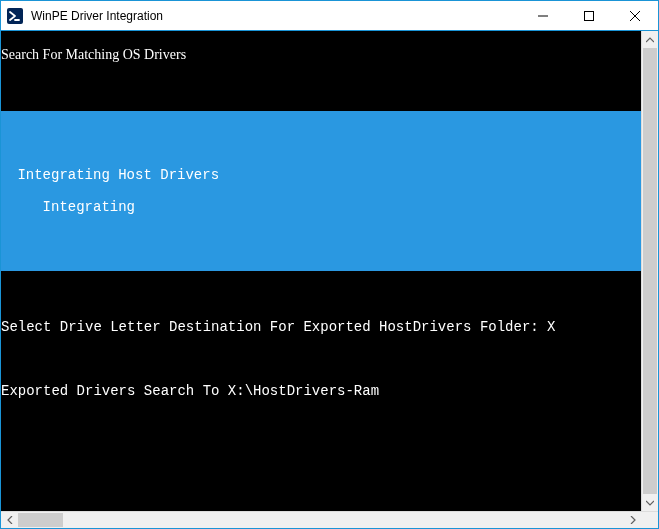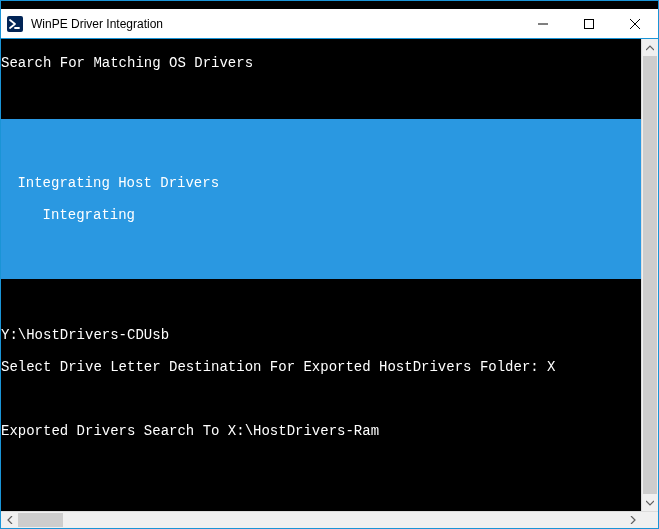--- a/index.html
+++ b/index.html
@@ -15,21 +15,20 @@
     background: #000;
     display: flex;
     flex-direction: column;
   }
   .titlebar {
     height: 30px;
     background: #ffffff;
     border-bottom: 1px solid #1a94d6;
     display: flex;
     align-items: center;
-    margin-top: 8px;
   }
   .titlebar .icon-slot {
     width: 28px; height: 30px;
     display: flex; align-items: center; justify-content: center;
   }
   .ps-icon {
     width: 16px; height: 16px;
     display: block;
   }
   .titlebar .title {
@@ -102,20 +101,21 @@
     background: #cdcdcd;
   }
   .hscroll .corner {
     width: 17px; background: #f0f0f0;
   }
 
   .banner-row {
     background: #000;
     color: #fff;
     padding: 0;
+    font-family: Liberation Serif, serif;
   }
   .blue-banner {
     background: #2a98e1;
     color: #fff;
     padding: 8px;
   }
   .console-line { min-height: 16px; }
 </style>
 </head>
 <body>
@@ -155,21 +155,20 @@
     <div class="console-area">
 <div class="console-line banner-row">Search For Matching OS Drivers</div>
 <div class="console-line"></div>
 <div class="blue-banner">
 <div class="console-line"> </div>
 <div class="console-line"> Integrating Host Drivers</div>
 <div class="console-line">    Integrating</div>
 <div class="console-line"> </div>
 </div>
 <div class="console-line"></div>
-<div class="console-line">Y:\HostDrivers-CDUsb</div>
 <div class="console-line">Select Drive Letter Destination For Exported HostDrivers Folder: X</div>
 <div class="console-line"></div>
 <div class="console-line">Exported Drivers Search To X:\HostDrivers-Ram</div>
 
 
 
     </div>
 
     <div class="vscroll">
       <div class="arrow">

